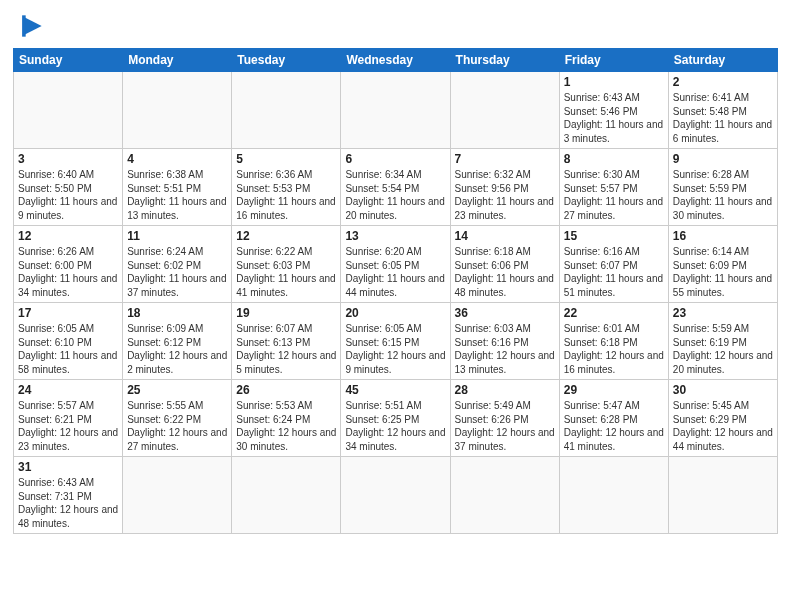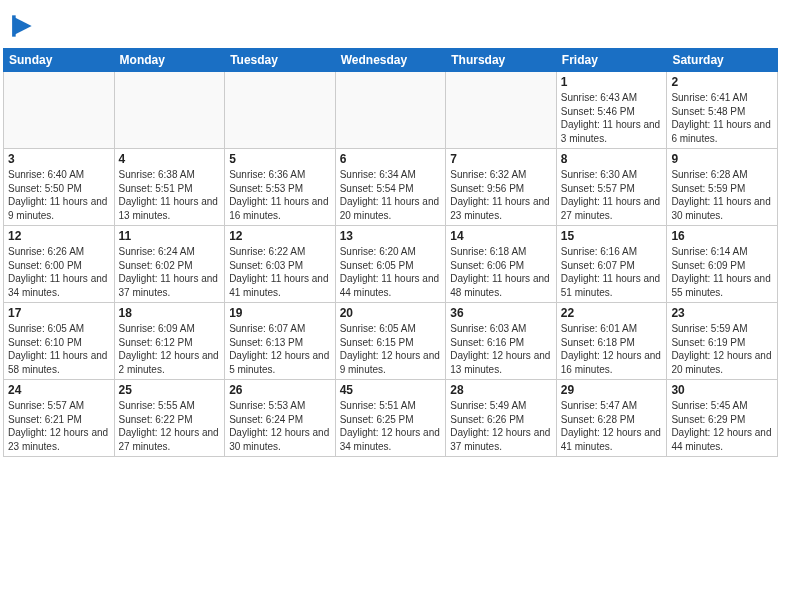--- a/index.html
+++ b/index.html
@@ -7,21 +7,21 @@
       font-family: Arial, sans-serif;
       background: #fff;
       width: 792px;
       height: 612px;
       overflow: hidden;
     }
     .page {
       width: 792px;
       min-height: 612px;
       background: #fff;
-      padding: 10px 14px 10px 3px;
+      padding: 10px 14px 10px 13px;
       border-radius: 27px;
     }
     .header {
       display: flex;
       justify-content: space-between;
       align-items: flex-start;
       margin-bottom: 6px;
     }
     .logo {
       display: flex;
@@ -320,15 +320,29 @@
 Sunset: 6:28 PM
 Daylight: 12 hours and 41 minutes.</div>
           </td>
           <td>
             <span class="day-num">30</span>
             <div class="day-info">Sunrise: 5:45 AM
 Sunset: 6:29 PM
 Daylight: 12 hours and 44 minutes.</div>
           </td>
         </tr>
+        <tr class="last-row">
+          <td>
+            <span class="day-num">31</span>
+            <div class="day-info">Sunrise: 6:43 AM
+Sunset: 7:31 PM
+Daylight: 12 hours and 48 minutes.</div>
+          </td>
+          <td class="empty-cell"></td>
+          <td class="empty-cell"></td>
+          <td class="empty-cell"></td>
+          <td class="empty-cell"></td>
+          <td class="empty-cell"></td>
+          <td class="empty-cell"></td>
+        </tr>
       </tbody>
   </table>
 </div>
 
 </body></html>

